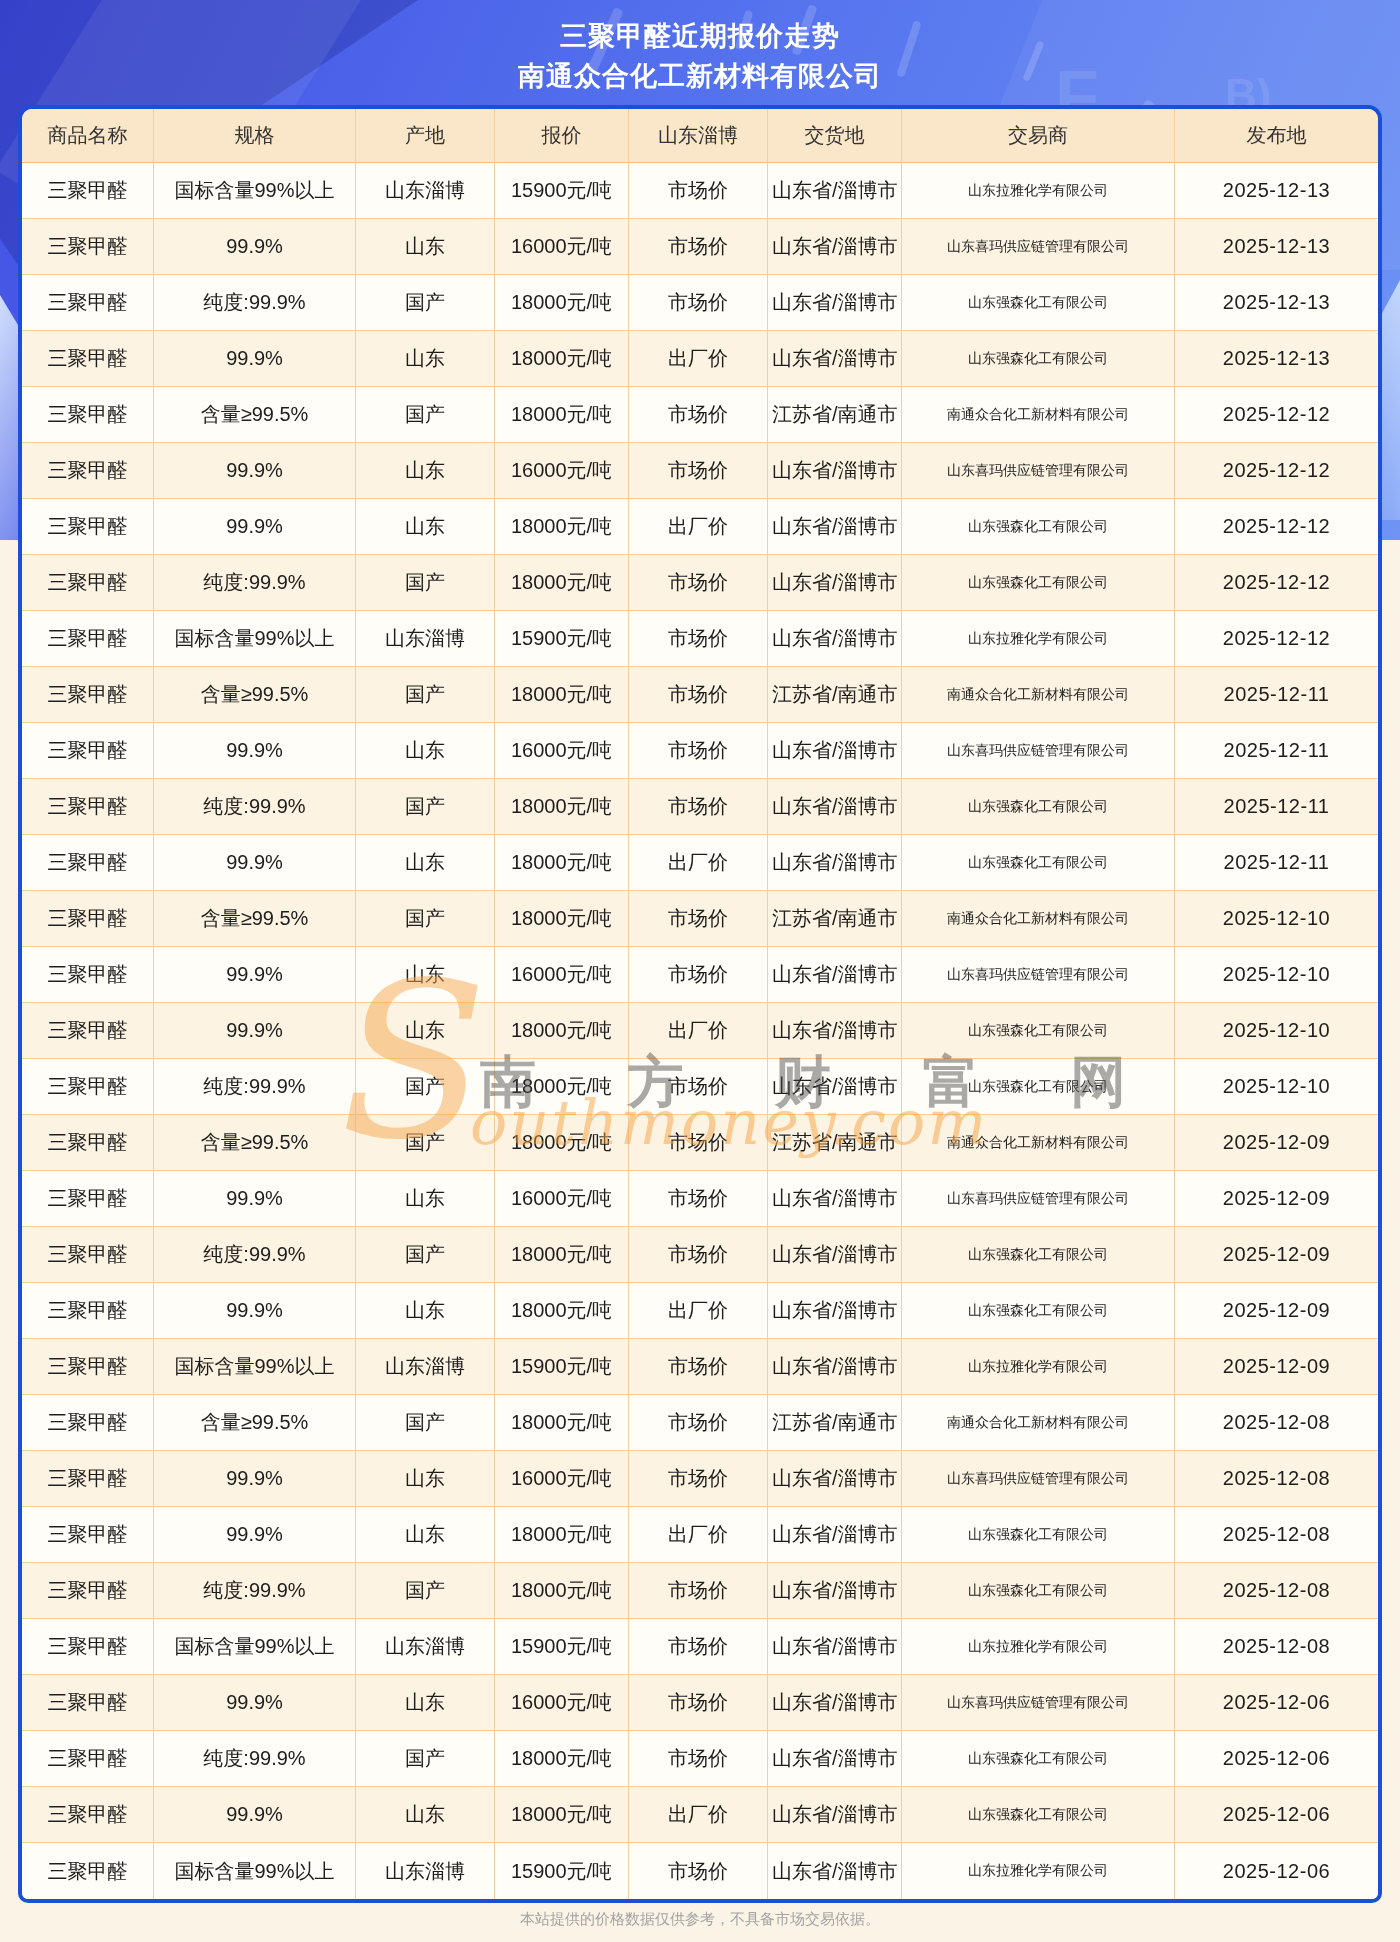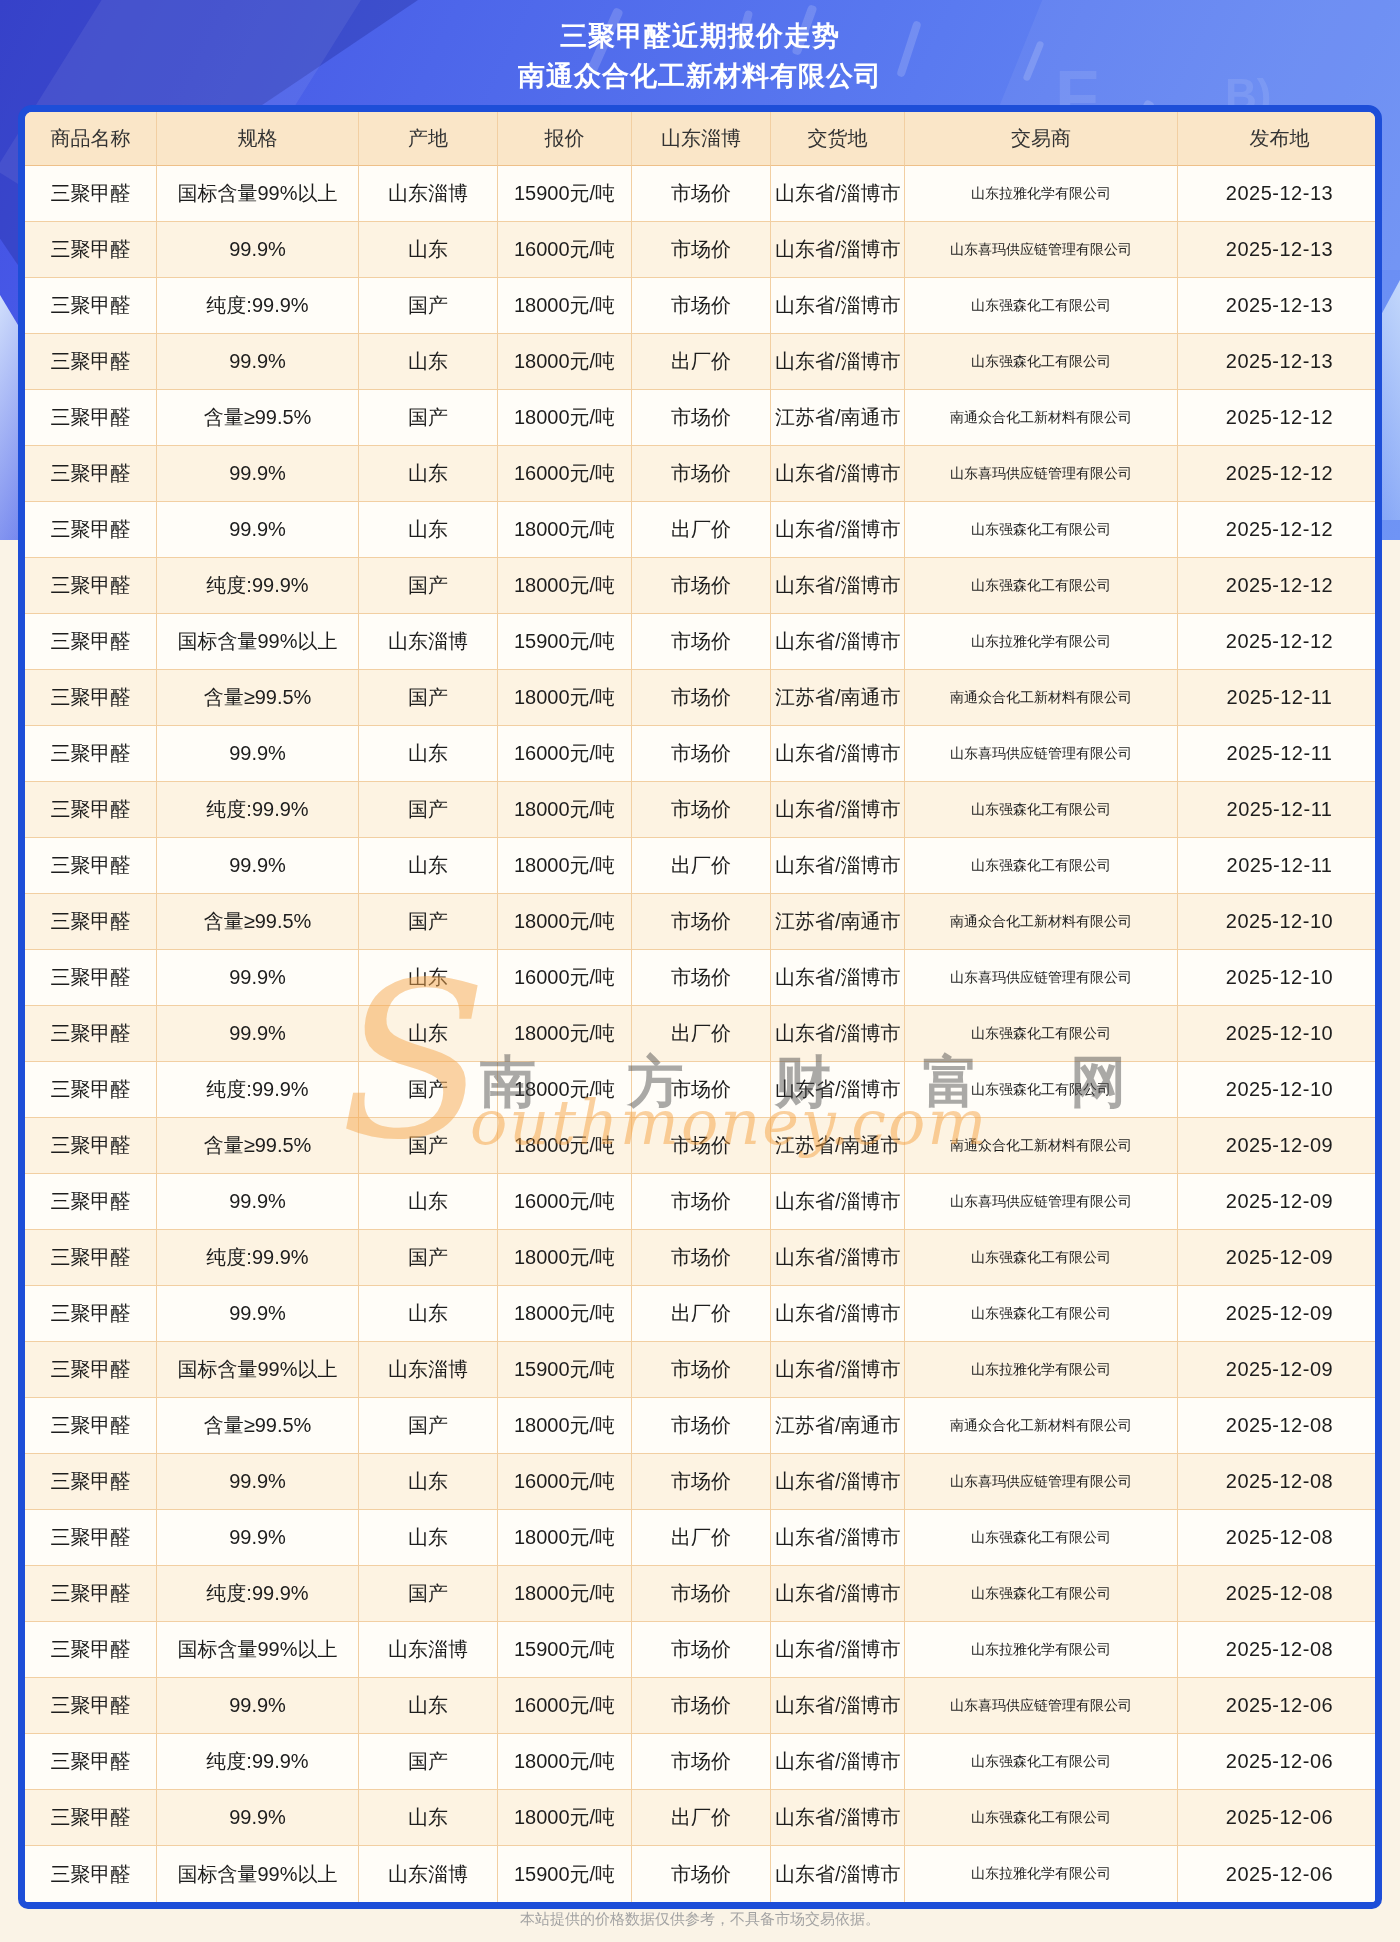--- a/index.html
+++ b/index.html
@@ -31,21 +31,21 @@
   .glyph-b{left:1225px;top:70px;font-size:44px;}
   .glyph-p{left:1320px;top:120px;font-size:40px;}
   .corner-l{left:0;top:295px;width:150px;height:250px;background:linear-gradient(115deg,rgba(216,230,253,.95) 0%,rgba(216,230,253,0) 75%);clip-path:polygon(0 0,100% 100%,0 100%);}
   .corner-r{right:0;top:280px;width:130px;height:240px;background:linear-gradient(245deg,rgba(205,224,252,.9) 0%,rgba(205,224,252,0) 75%);clip-path:polygon(100% 0,100% 100%,0 100%);}
   .hero-titles{position:relative;padding-top:16px;text-align:center;color:#ffffff;z-index:2;}
   .hero-title{font-size:27px;font-weight:600;line-height:40px;letter-spacing:1px;}
   
   .table-wrap{
     position:absolute;left:18px;top:105px;width:1364px;z-index:2;
     border-radius:14px 14px 10px 10px;overflow:hidden;
-    border:7px solid #1d4ed8;background:#fffdf8;box-sizing:border-box;
+    border:4px solid #1d4ed8;background:#fffdf8;box-sizing:border-box;
   }
   table{border-collapse:separate;border-spacing:0;table-layout:fixed;width:100%;}
   col.c0{width:132px;} col.c1{width:202px;} col.c2{width:139px;} col.c3{width:134px;}
   col.c4{width:139px;} col.c5{width:134px;} col.c6{width:273px;} col.c7{width:203px;}
   th{
     height:54px;background:#fae6c8;color:#333;font-size:20px;font-weight:500;
     border-right:1px solid #f2cfa2;border-bottom:1px solid #eec089;
     text-align:center;vertical-align:middle;box-sizing:border-box;
   }
   td{

